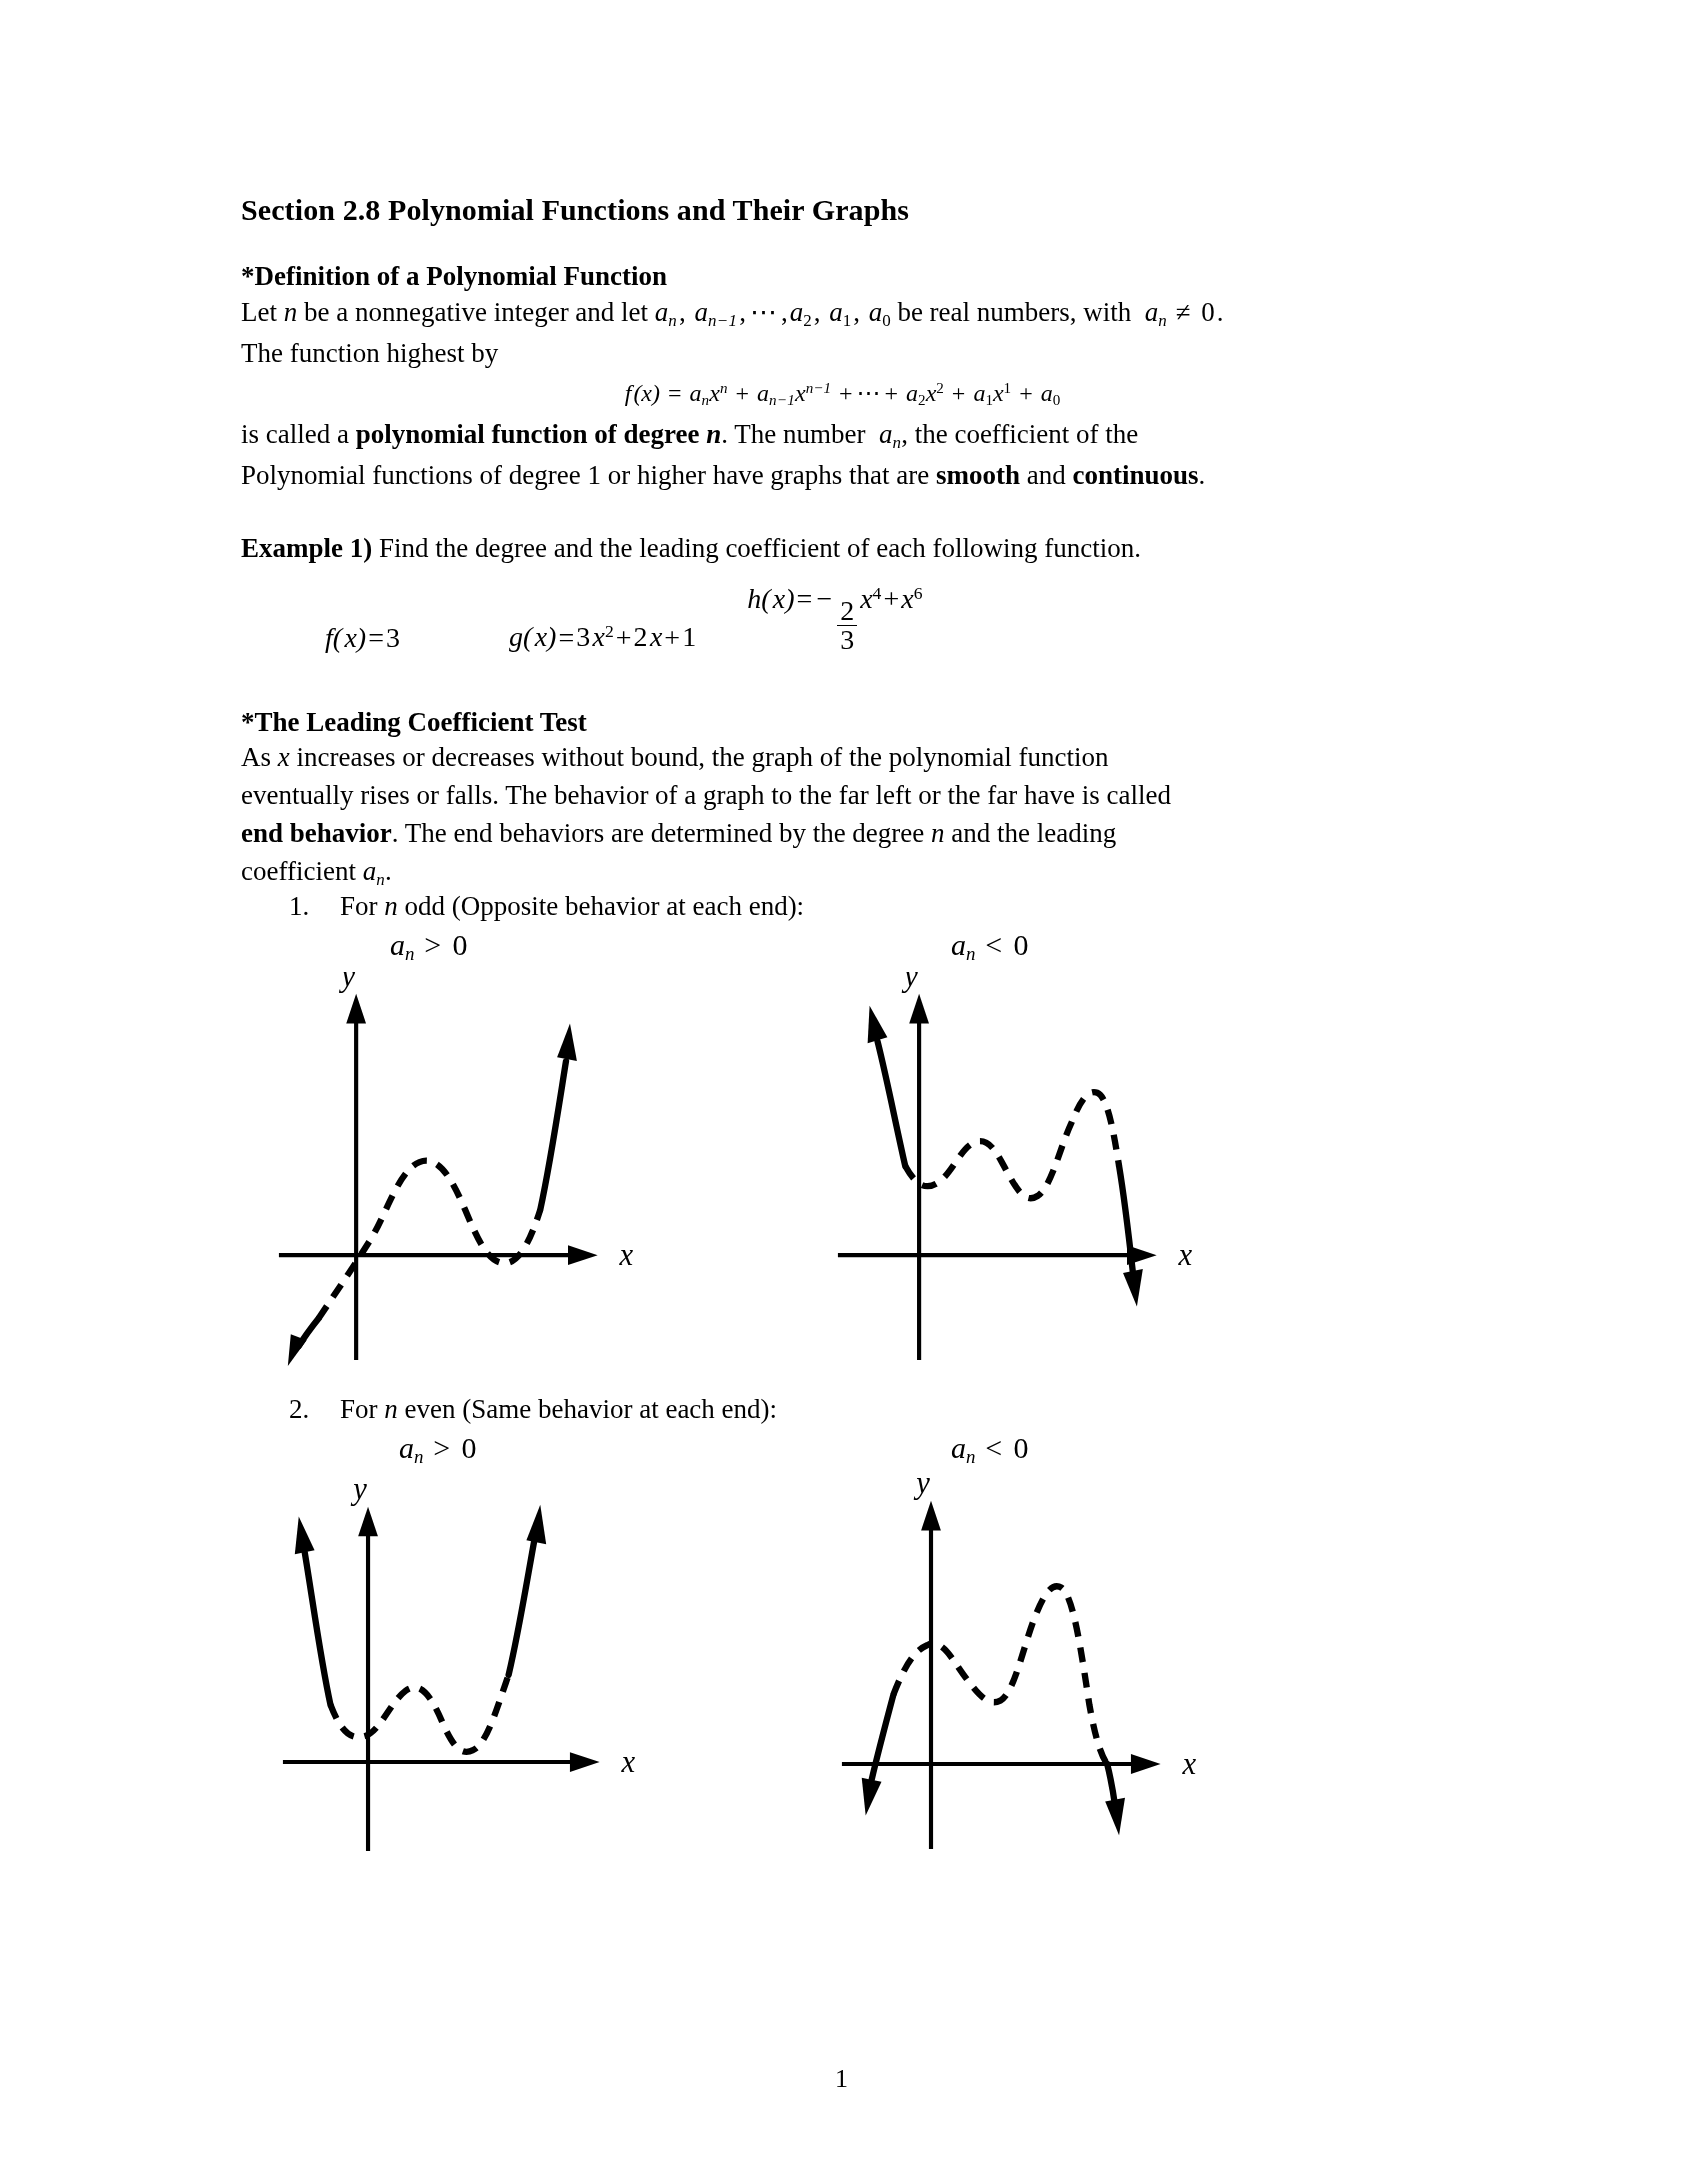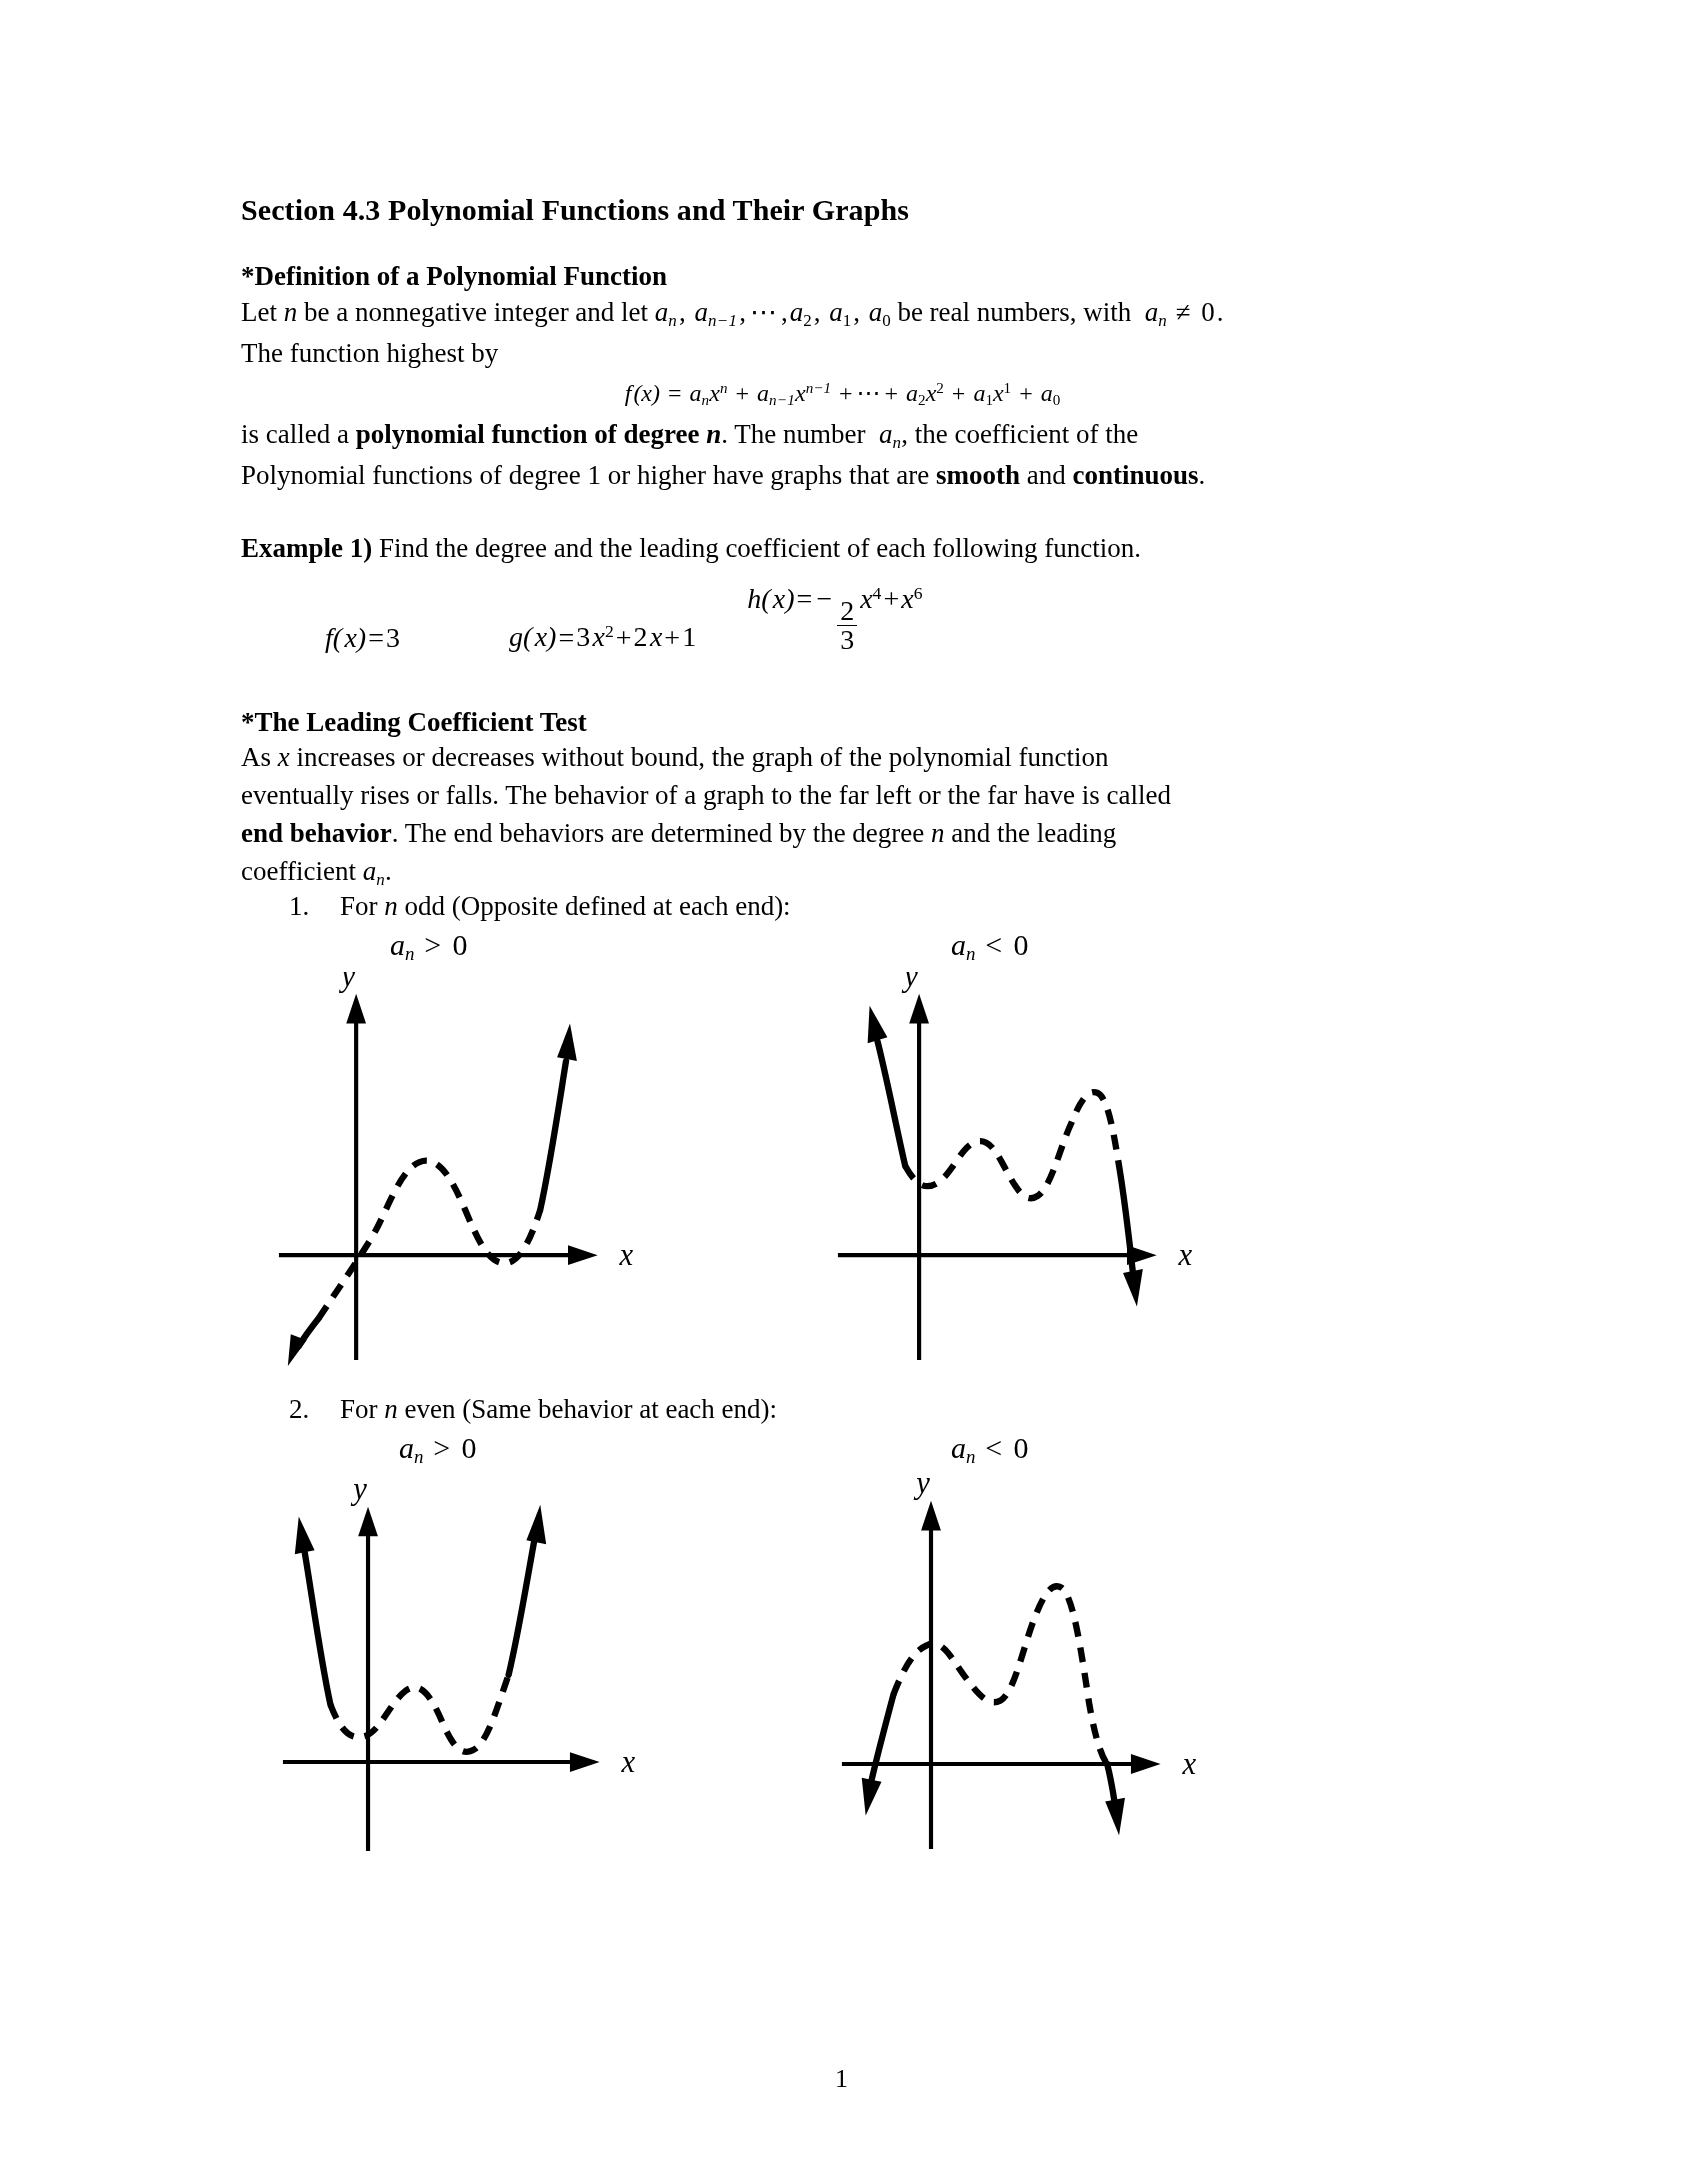--- a/index.html
+++ b/index.html
@@ -143,21 +143,21 @@
     stroke-dasharray: 15 11;
   }
   .axlabel { font-family: "Liberation Serif","DejaVu Serif",serif; font-style: italic; font-size: 31px; fill:#000; }
 </style>
 </head>
 <body>
 
 <div class="page">
   <div class="content">
 
-    <h1 class="doc-title">Section 4.3 Polynomial Functions and Their Graphs</h1>
+    <h1 class="doc-title">Section 2.8 Polynomial Functions and Their Graphs</h1>
 
     <div class="sec-head">*Definition of a Polynomial Function</div>
 
     <div class="para">
       <span>Let </span><span class="it">n</span><span> be a nonnegative integer and let </span><span class="mth"><span>a</span><span class="sub">n</span><span class="op">,</span>&nbsp;<span>a</span><span class="sub">n−1</span><span class="op">,</span><span class="op">⋯</span><span class="op">,</span><span>a</span><span class="subn">2</span><span class="op">,</span>&nbsp;<span>a</span><span class="subn">1</span><span class="op">,</span>&nbsp;<span>a</span><span class="subn">0</span></span><span> be real numbers, with </span><span class="mth">&nbsp;<span>a</span><span class="sub">n</span>&nbsp;<span class="op">≠</span>&nbsp;<span class="op">0</span></span><span>.</span>
     </div>
 
     <div class="para">The function highest by</div>
 
     <div class="eq-block">
@@ -216,21 +216,21 @@
       <span class="bd">end behavior</span><span>. The end behaviors are determined by the degree </span><span class="it">n</span><span> and the leading</span>
     </div>
     <div class="para tight">
       <span>coefficient </span><span class="mth"><span>a</span><span class="sub">n</span></span><span>.</span>
     </div>
 
     <ul class="numlist">
       <li>
         <div class="li-row" style="padding-left:48px;">
           <span class="li-num">1.</span>
-          <span><span>For </span><span class="it">n</span><span> odd (Opposite defined at each end):</span></span>
+          <span><span>For </span><span class="it">n</span><span> odd (Opposite behavior at each end):</span></span>
         </div>
       </li>
     </ul>
 
     <div class="cond-row" style="margin-top:6px;">
       <span class="cond-left mth"><span>a</span><span class="sub">n</span>&nbsp;<span class="op">&gt;</span>&nbsp;<span class="op">0</span></span>
       <span class="cond-right mth"><span>a</span><span class="sub">n</span>&nbsp;<span class="op">&lt;</span>&nbsp;<span class="op">0</span></span>
     </div>
 
     <div class="graph-row" style="height:416px; margin-top:6px;">

